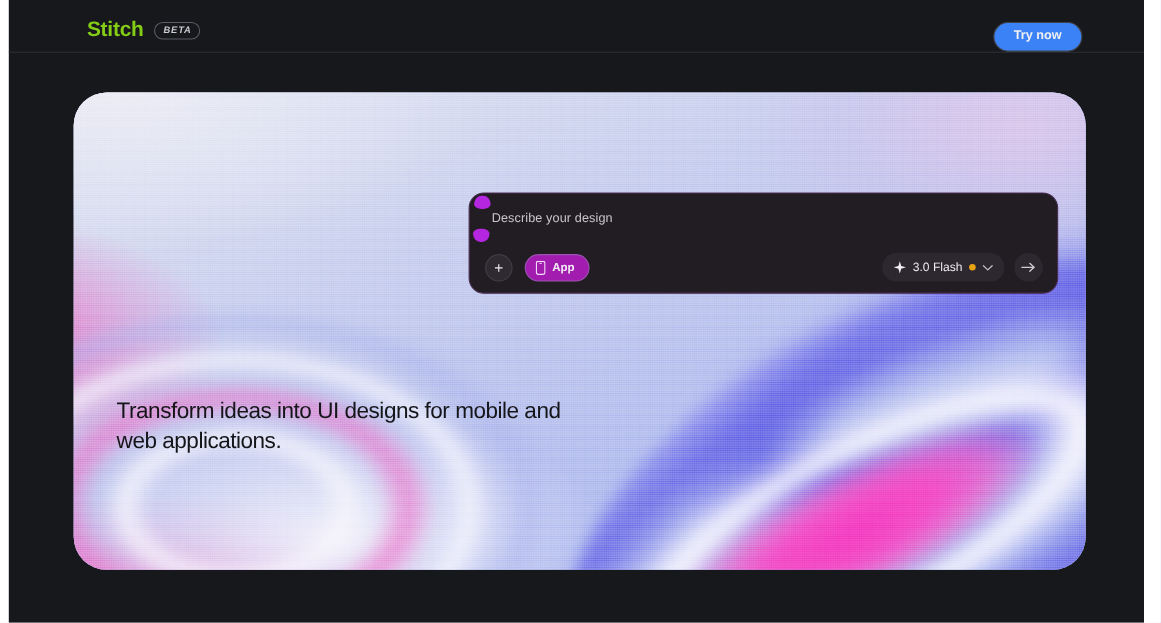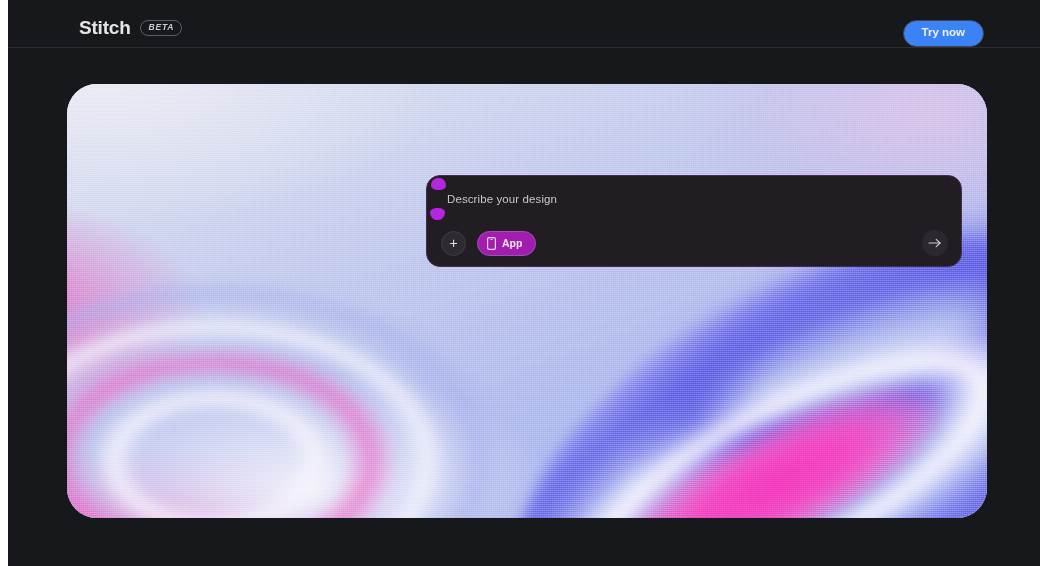--- a/index.html
+++ b/index.html
@@ -20,21 +20,21 @@
   #header {
     position: absolute; left: 0; top: 0;
     width: 1032px; height: 48px;
     border-bottom: 1px solid #2c2e34;
   }
   #brand {
     position: absolute; left: 71px; top: 17px;
     display: flex; align-items: center; gap: 9px;
   }
   #brand-name {
-    font-size: 19px; font-weight: 700; color: #e5e5e5;
+    font-size: 19px; font-weight: 700; color: #84cc16;
     letter-spacing: -0.2px;
   }
   #beta-badge {
     font-size: 8.5px; font-weight: 700; color: #c9cbd2;
     letter-spacing: 0.8px;
     border: 1px solid #5a5d66;
     border-radius: 20px;
     padding: 2px 7px 3px 8px;
     line-height: 1;
     font-style: italic;
@@ -240,20 +240,22 @@
     <div class="g" id="g1"></div>
     <div class="g" id="g2"></div>
     <div class="g" id="g3"></div>
     <div class="g" id="g4"></div>
     <div class="g" id="g5"></div>
     <div id="arcs"></div>
     <div id="swirl2"></div>
     <div id="swirl"></div>
     <div id="grain"></div>
 
+    <div id="subhead">Transform ideas into UI designs for mobile and
+web applications.</div>
 
     <div id="prompt-card">
       <div class="sel-handle" id="handle-top"></div>
       <div class="sel-handle" id="handle-bottom"></div>
       <div id="placeholder">Describe your design</div>
 
       <div id="card-toolbar">
         <div id="plus-button">
           <span>+</span>
         </div>
@@ -263,20 +265,34 @@
             <svg width="9" height="13" viewBox="0 0 9 13">
               <rect x="0.6" y="0.6" width="7.8" height="11.8" rx="1.6" fill="none" stroke="#f0dcf6" stroke-width="1.2"></rect>
               <rect x="3.1" y="1.9" width="2.8" height="0.9" rx="0.45" fill="#f0dcf6"></rect>
             </svg>
           </span>
           <span id="app-chip-label">App</span>
         </div>
 
         <div id="spacer"></div>
 
+        <div id="model-chip">
+          <span>
+            <svg width="12" height="12" viewBox="0 0 12 12">
+              <path d="M6 0.4 L7.25 4.75 L11.6 6 L7.25 7.25 L6 11.6 L4.75 7.25 L0.4 6 L4.75 4.75 Z" fill="#f2f0f4"></path>
+            </svg>
+          </span>
+          <span id="model-label">3.0 Flash</span>
+          <span id="model-dot"></span>
+          <span>
+            <svg width="10" height="7" viewBox="0 0 10 7">
+              <path d="M1 1.6 L5 5.3 L9 1.6" fill="none" stroke="#c6c3c9" stroke-width="1.1" stroke-linecap="round" stroke-linejoin="round"></path>
+            </svg>
+          </span>
+        </div>
 
         <div id="send-button">
           <span>
             <svg width="14" height="12" viewBox="0 0 14 12">
               <path d="M1 6 H12" stroke="#cfccd2" stroke-width="1.2" stroke-linecap="round"></path>
               <path d="M8.2 2.4 L12 6 L8.2 9.6" fill="none" stroke="#cfccd2" stroke-width="1.2" stroke-linecap="round" stroke-linejoin="round"></path>
             </svg>
           </span>
         </div>
       </div>

